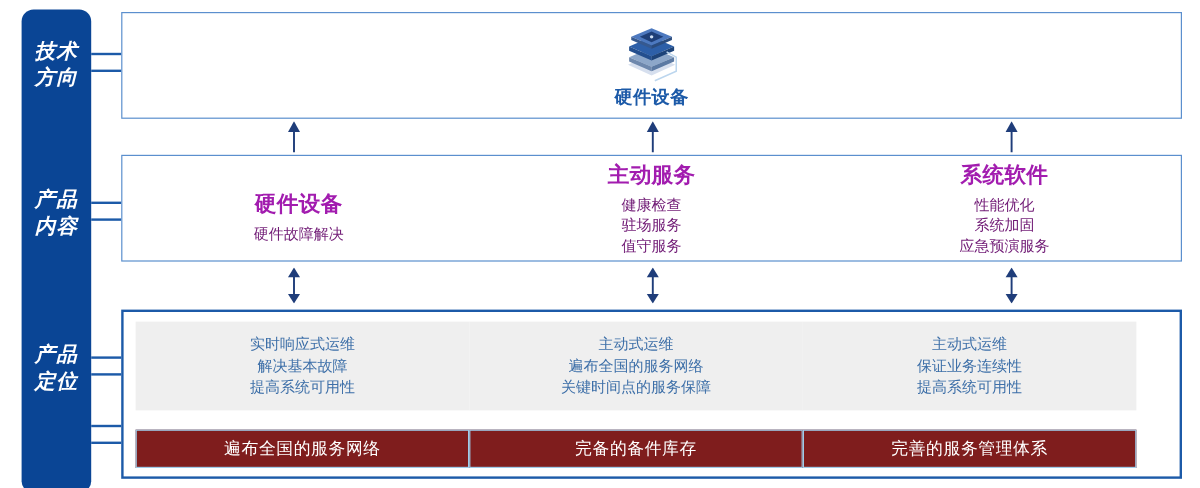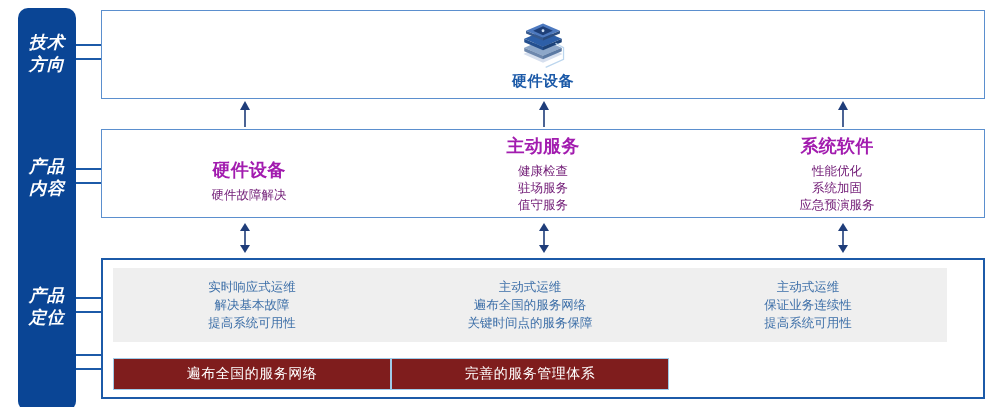--- a/index.html
+++ b/index.html
@@ -307,17 +307,18 @@
       </div>
       <div class="grey-box">
         <div class="grey-line">主动式运维</div>
         <div class="grey-line">保证业务连续性</div>
         <div class="grey-line">提高系统可用性</div>
       </div>
     </div>
 
     <div class="blue-row">
       <div class="blue-box">遍布全国的服务网络</div>
+      <div class="blue-box">完备的备件库存</div>
       <div class="blue-box">完善的服务管理体系</div>
     </div>
 
   </div>
 </div>
 
 </body></html>

